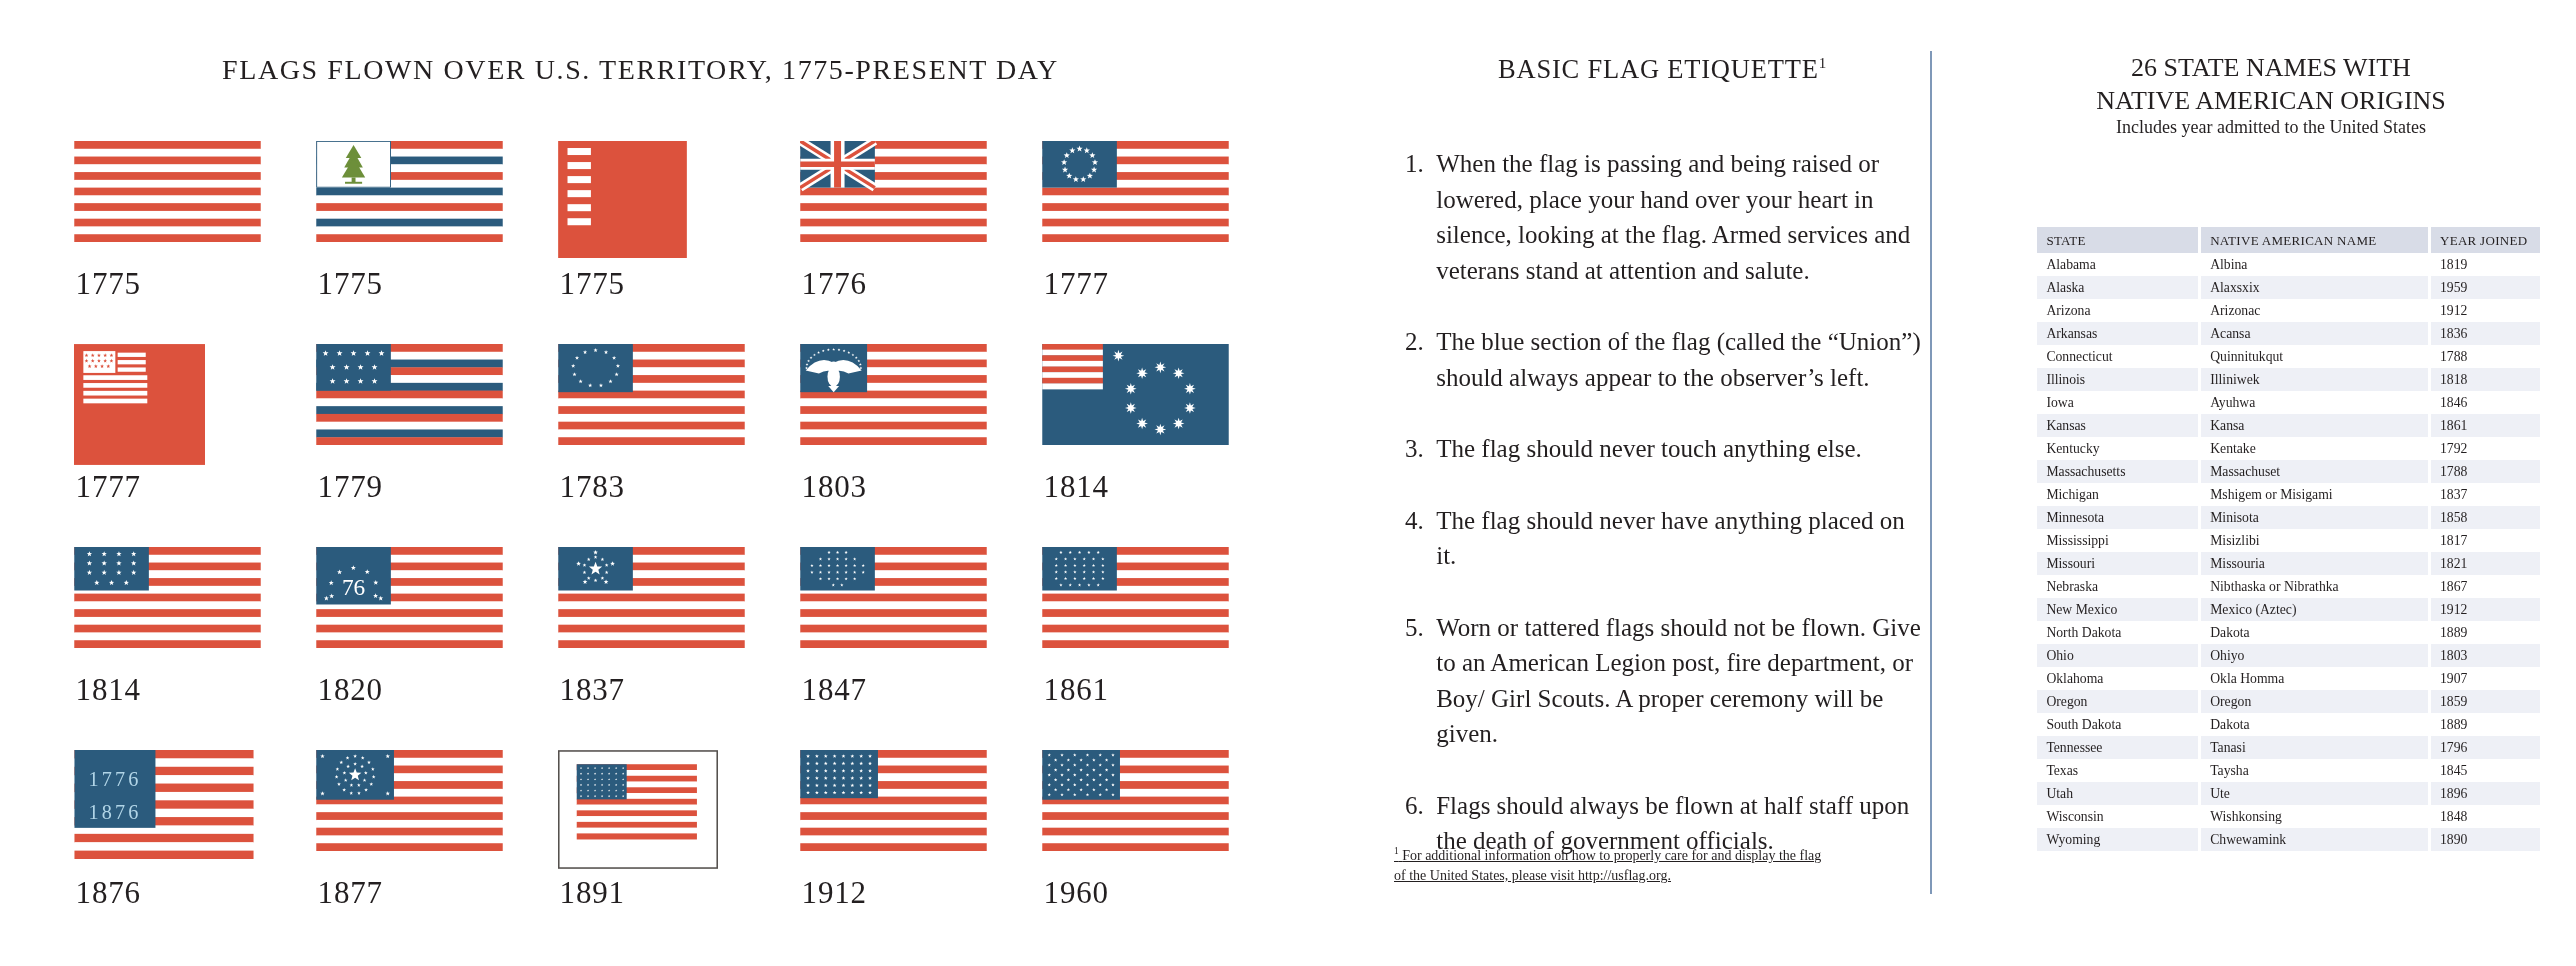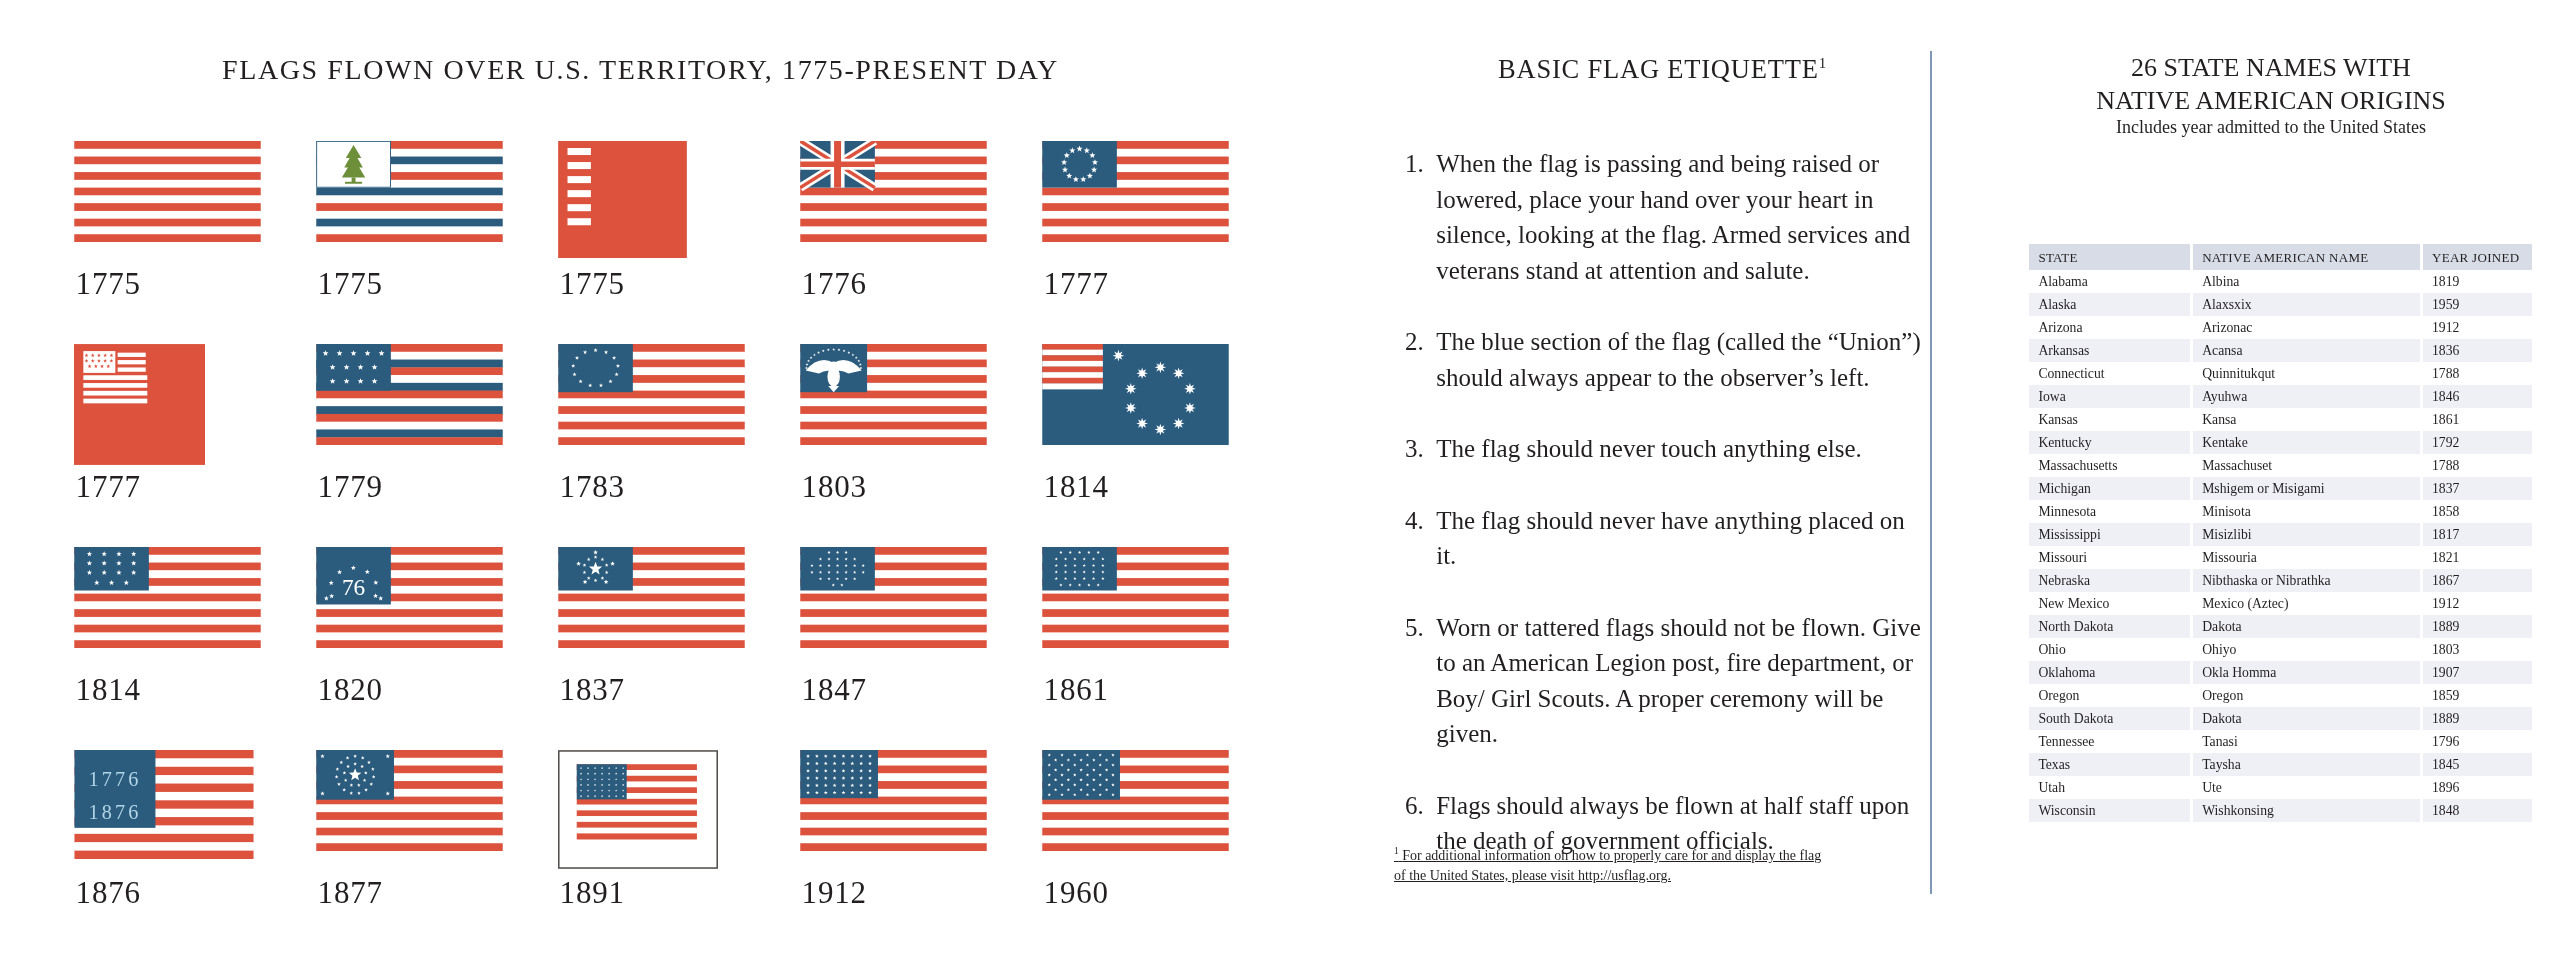--- a/index.html
+++ b/index.html
@@ -21,21 +21,21 @@
   .etiquette-list{margin:61px 12px 0 0;padding-left:72px;width:492px;font-size:25px;line-height:1.42;}
   .etiquette-list li{margin-bottom:36px;padding-left:6.2px;}
   .footnote{position:absolute;left:36px;top:802px;width:437px;font-size:14px;line-height:1.45;text-decoration:underline;}
   .footnote sup{font-size:9.4px;}
   
   .section-divider{position:absolute;left:1930px;top:51px;width:1.6px;height:843px;background:#7f98b8;}
   
   .states-section{position:absolute;left:1998px;top:43px;width:546px;height:882px;}
   .states-title{text-align:center;font-size:26px;line-height:1.24;margin-top:9.4px;}
   .states-subtitle{text-align:center;font-size:18px;}
-  .states-table{position:absolute;left:28px;top:184px;border-collapse:separate;border-spacing:3.1px 0;margin-top:17px;}
+  .states-table{position:absolute;left:36px;top:184px;border-collapse:separate;border-spacing:3.1px 0;}
   .states-table th{
     background:#d8dce7;font-weight:normal;text-align:left;font-size:13px;
     letter-spacing:0.3px;padding:5.5px 9.4px 4.7px 9.4px;white-space:nowrap;
   }
   .states-table td{font-size:13.7px;padding:3.5px 9.4px;white-space:nowrap;}
   .states-table tbody tr:nth-child(even) td{background:#eef0f6;}
   .col-state{width:142px;}
   .col-name{width:208px;}
   .col-year{width:91px;}
 </style>
@@ -844,20 +844,25 @@
           <td class="col-state">Arkansas</td>
           <td class="col-name">Acansa</td>
           <td class="col-year">1836</td>
         </tr>
         <tr>
           <td class="col-state">Connecticut</td>
           <td class="col-name">Quinnitukqut</td>
           <td class="col-year">1788</td>
         </tr>
         <tr>
+          <td class="col-state">Illinois</td>
+          <td class="col-name">Illiniwek</td>
+          <td class="col-year">1818</td>
+        </tr>
+        <tr>
           <td class="col-state">Iowa</td>
           <td class="col-name">Ayuhwa</td>
           <td class="col-year">1846</td>
         </tr>
         <tr>
           <td class="col-state">Kansas</td>
           <td class="col-name">Kansa</td>
           <td class="col-year">1861</td>
         </tr>
         <tr>
@@ -937,17 +942,22 @@
         </tr>
         <tr>
           <td class="col-state">Utah</td>
           <td class="col-name">Ute</td>
           <td class="col-year">1896</td>
         </tr>
         <tr>
           <td class="col-state">Wisconsin</td>
           <td class="col-name">Wishkonsing</td>
           <td class="col-year">1848</td>
+        </tr>
+        <tr>
+          <td class="col-state">Wyoming</td>
+          <td class="col-name">Chwewamink</td>
+          <td class="col-year">1890</td>
         </tr>
       </tbody>
   </table>
 </div>
 
 
 </body></html>

